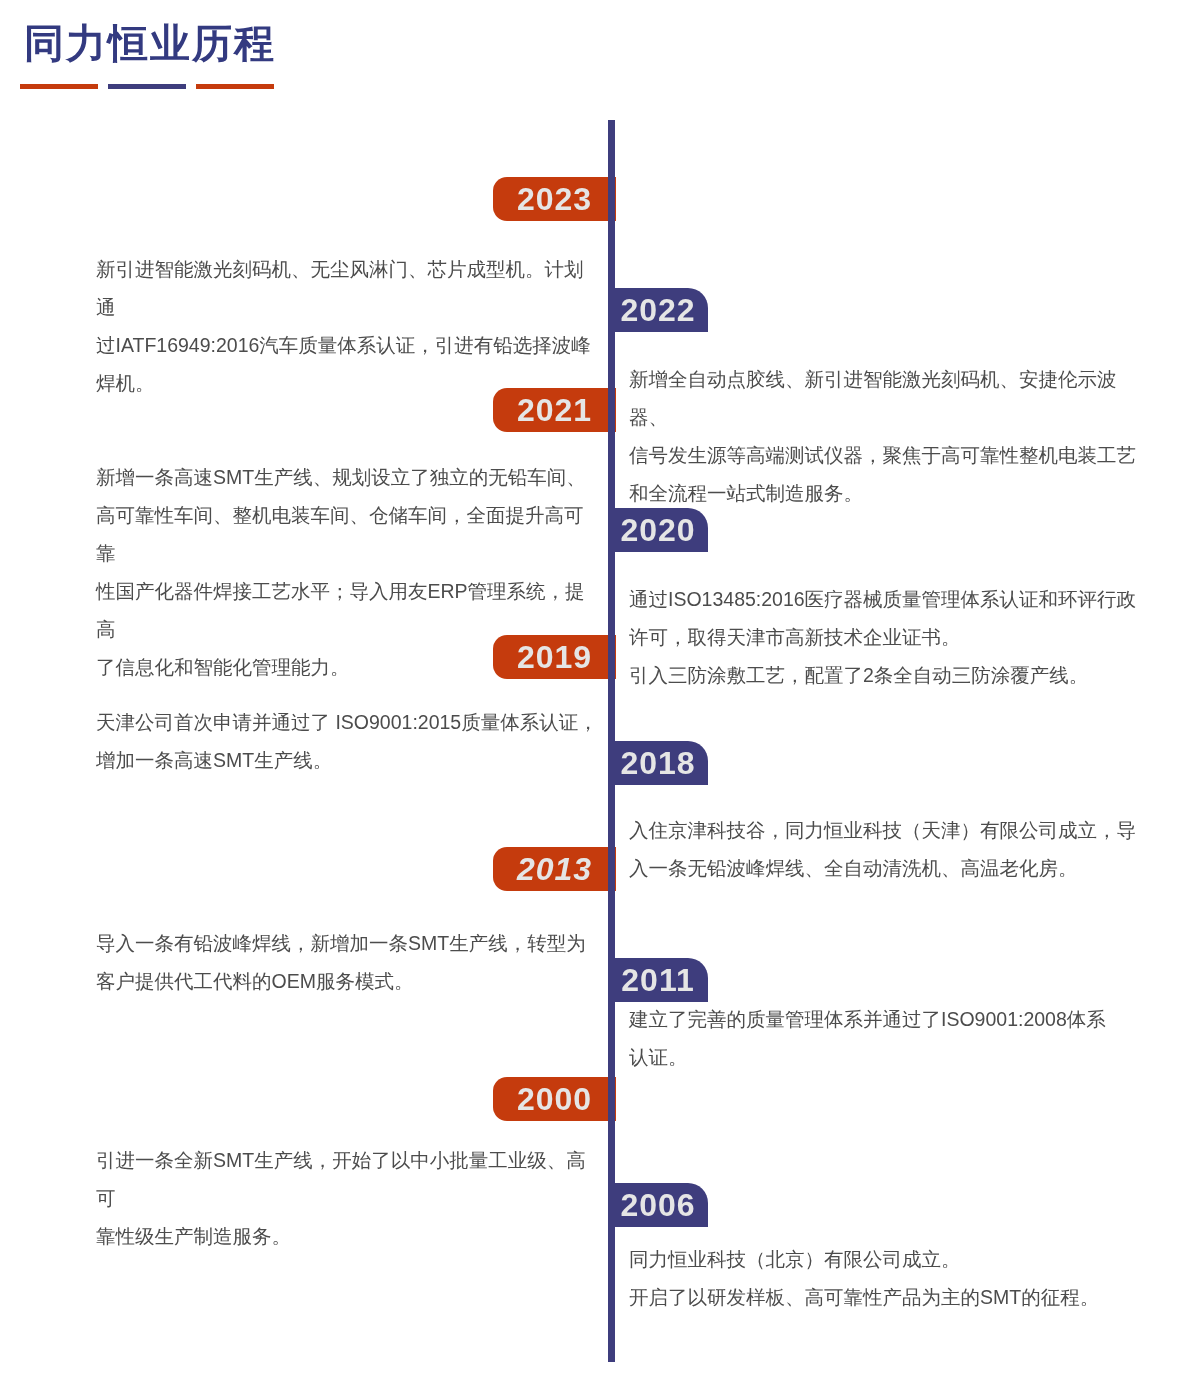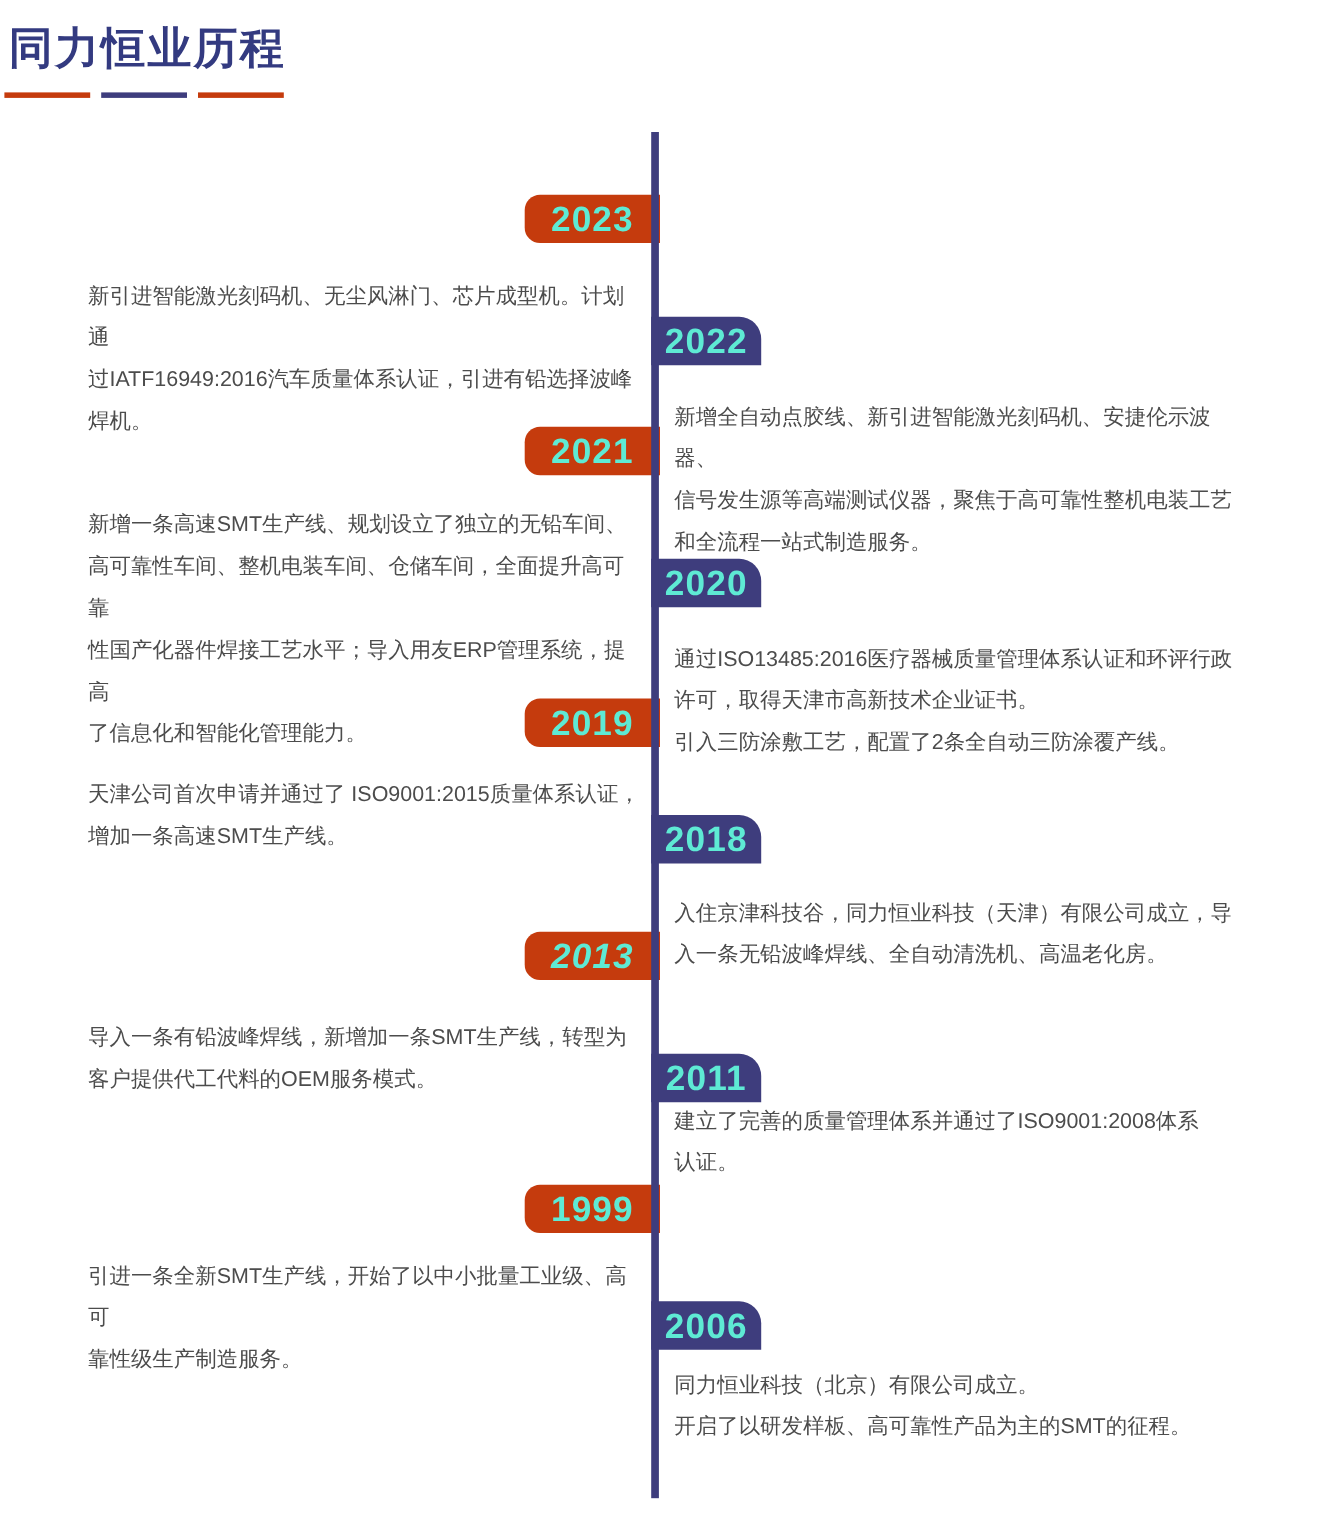--- a/index.html
+++ b/index.html
@@ -3,21 +3,21 @@
 <meta charset="utf-8">
 <style>
   html,body { margin:0; padding:0; }
   body {
     width:1200px; height:1380px;
     background:#ffffff;
     font-family:"Liberation Sans", sans-serif;
     position:relative;
     overflow:hidden;
   }
-  .page { position:absolute; inset:0; }
+  .page { position:absolute; inset:0;margin-left:16px; }
 
   
   .page-title {
     position:absolute; left:8px; top:16px; margin:0;
     font-size:40px; font-weight:700; letter-spacing:2px;
     color:#333a80;
   }
   .title-underline {
     position:absolute; left:4px; top:84px;
     display:flex; gap:10px;
@@ -28,21 +28,21 @@
 
   
   .timeline-axis {
     position:absolute; left:592px; top:120px;
     width:7px; height:1242px;
     background:#3e3d7d; z-index:2;
   }
   .year-badge {
     position:absolute; height:44px; line-height:45px; z-index:1;
     text-align:center; font-weight:700; font-size:32px;
-    color:#5eead4; letter-spacing:1px;
+    color:#e5e5e5; letter-spacing:1px;
   }
   .badge-left {
     left:477px; width:123px;
     background:#c53b0d;
     border-radius:14px 0 0 14px;
   }
   .badge-right {
     left:592px; width:100px;
     background:#3e3d7d;
     border-radius:0 20px 0 0;
@@ -109,21 +109,21 @@
           <div class="year-badge badge-left" style="top: 847px; font-style: italic;">2013</div>
           <p class="milestone-desc desc-left" style="top: 924px;">导入一条有铅波峰焊线，新增加一条SMT生产线，转型为
 客户提供代工代料的OEM服务模式。</p>
         </div>
         <div>
           <div class="year-badge badge-right" style="top: 958px;">2011</div>
           <p class="milestone-desc desc-right" style="top: 1000px;">建立了完善的质量管理体系并通过了ISO9001:2008体系
 认证。</p>
         </div>
         <div>
-          <div class="year-badge badge-left" style="top: 1077px;">1999</div>
+          <div class="year-badge badge-left" style="top: 1077px;">2000</div>
           <p class="milestone-desc desc-left" style="top: 1141px;">引进一条全新SMT生产线，开始了以中小批量工业级、高可
 靠性级生产制造服务。</p>
         </div>
         <div>
           <div class="year-badge badge-right" style="top: 1183px;">2006</div>
           <p class="milestone-desc desc-right" style="top: 1240px;">同力恒业科技（北京）有限公司成立。
 开启了以研发样板、高可靠性产品为主的SMT的征程。</p>
         </div>
       </div>
   </div>

